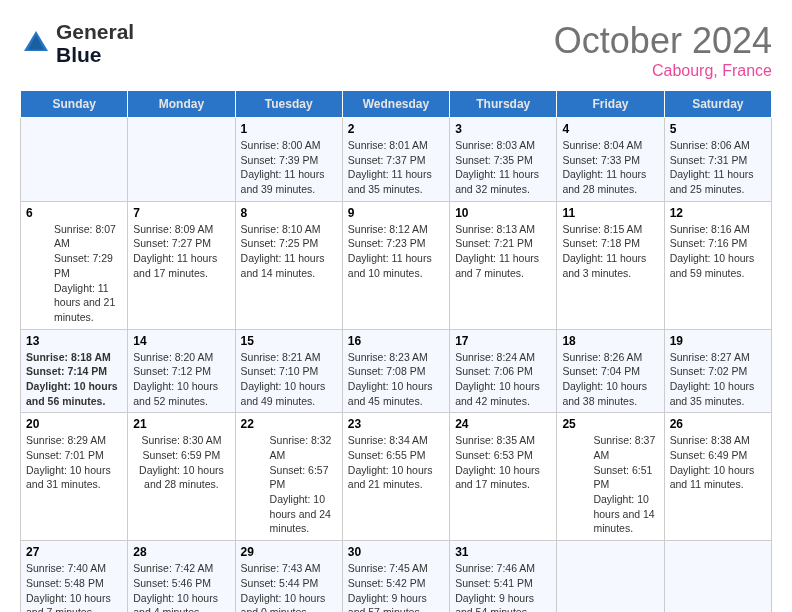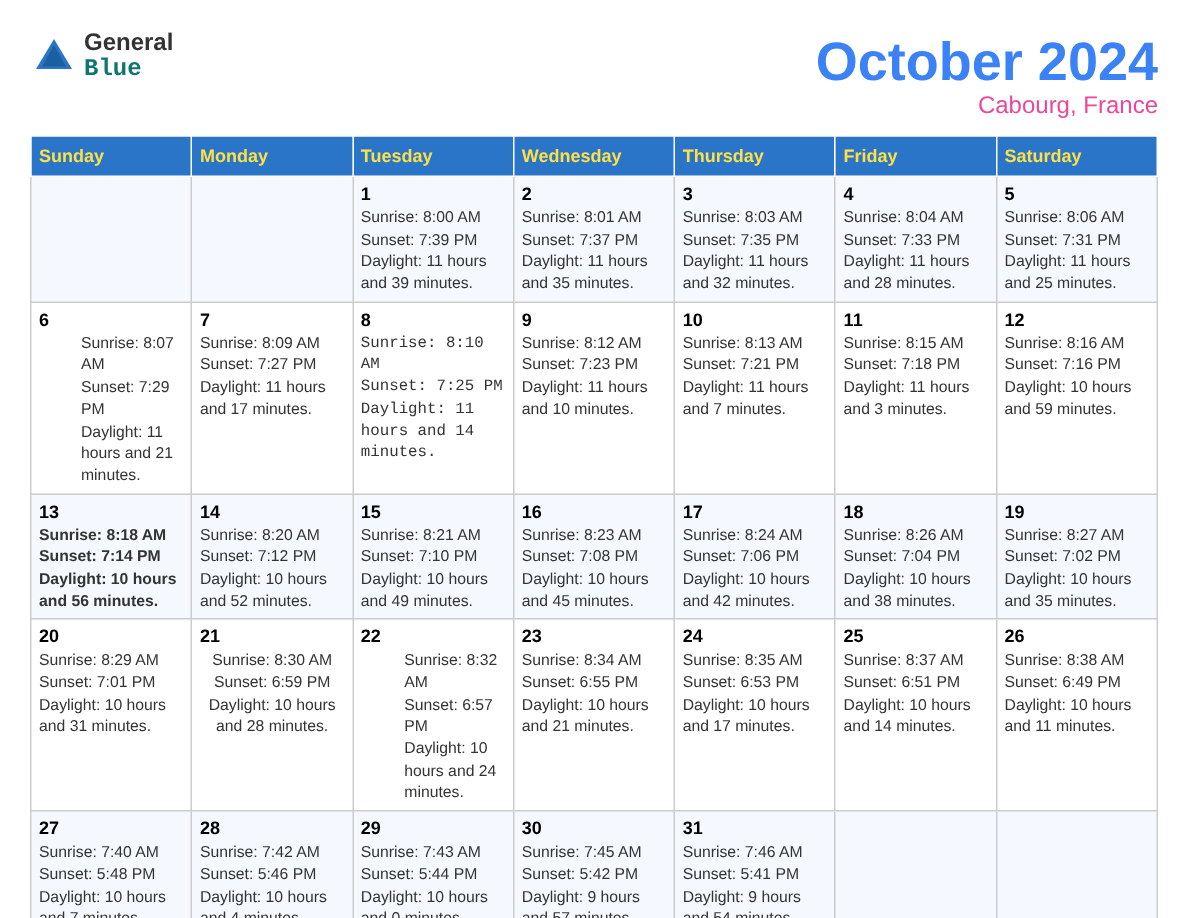--- a/index.html
+++ b/index.html
@@ -15,52 +15,52 @@
       justify-content: space-between;
       align-items: flex-start;
       margin-bottom: 10px;
     }
     .logo {
       display: flex;
       align-items: center;
       gap: 4px;
     }
     .logo-text {
-      font-size: 16px;
+      font-size: 21px;
       font-weight: bold;
       color: #333;
       line-height: 1.1;
     }
-    .logo-text .blue { color: #0f766e; font-family: Liberation Mono, monospace; }
+    .logo-text .blue { color: #0f172a; }
     .logo-icon {
       width: 32px;
       height: 32px;
     }
     .title-section {
       text-align: right;
     }
     .month-title {
       font-size: 36px;
-      font-weight: bold;
-      color: #3b82f6;
+      font-weight: normal;
+      color: #737373;
     }
     .location-title {
       font-size: 16px;
       color: #ec4899;
     }
     table {
       width: 100%;
       border-collapse: collapse;
       font-size: 11px;
     }
     thead tr th {
       background-color: #2a75c7;
-      color: #fde047;
+      color: #e5e5e5;
       padding: 6px 5px;
-      text-align: left;
+      text-align: center;
       font-size: 12px;
       font-weight: bold;
       border: 1px solid #fff;
     }
     tbody tr td {
       border: 1px solid #ccc;
       vertical-align: top;
       padding: 4px 5px;
       height: 80px;
       width: calc(100%/7);
@@ -161,21 +161,21 @@
 Daylight: 11 hours and 21 minutes.</div>
         </td>
         <td>
           <span class="day-num">7</span>
           <div class="day-info" style="white-space: pre-line;">Sunrise: 8:09 AM
 Sunset: 7:27 PM
 Daylight: 11 hours and 17 minutes.</div>
         </td>
         <td>
           <span class="day-num">8</span>
-          <div class="day-info" style="white-space: pre-line; font-family: Liberation Mono, monospace;">Sunrise: 8:10 AM
+          <div class="day-info" style="white-space: pre-line;">Sunrise: 8:10 AM
 Sunset: 7:25 PM
 Daylight: 11 hours and 14 minutes.</div>
         </td>
         <td>
           <span class="day-num">9</span>
           <div class="day-info" style="white-space: pre-line;">Sunrise: 8:12 AM
 Sunset: 7:23 PM
 Daylight: 11 hours and 10 minutes.</div>
         </td>
         <td>
@@ -267,21 +267,21 @@
 Daylight: 10 hours and 21 minutes.</div>
         </td>
         <td>
           <span class="day-num">24</span>
           <div class="day-info" style="white-space: pre-line;">Sunrise: 8:35 AM
 Sunset: 6:53 PM
 Daylight: 10 hours and 17 minutes.</div>
         </td>
         <td>
           <span class="day-num">25</span>
-          <div class="day-info" style="white-space: pre-line;">Sunrise: 8:37 AM
+          <div class="day-info" style="white-space: pre-line; margin-left: 31px;">Sunrise: 8:37 AM
 Sunset: 6:51 PM
 Daylight: 10 hours and 14 minutes.</div>
         </td>
         <td>
           <span class="day-num">26</span>
           <div class="day-info" style="white-space: pre-line;">Sunrise: 8:38 AM
 Sunset: 6:49 PM
 Daylight: 10 hours and 11 minutes.</div>
         </td>
       </tr>

